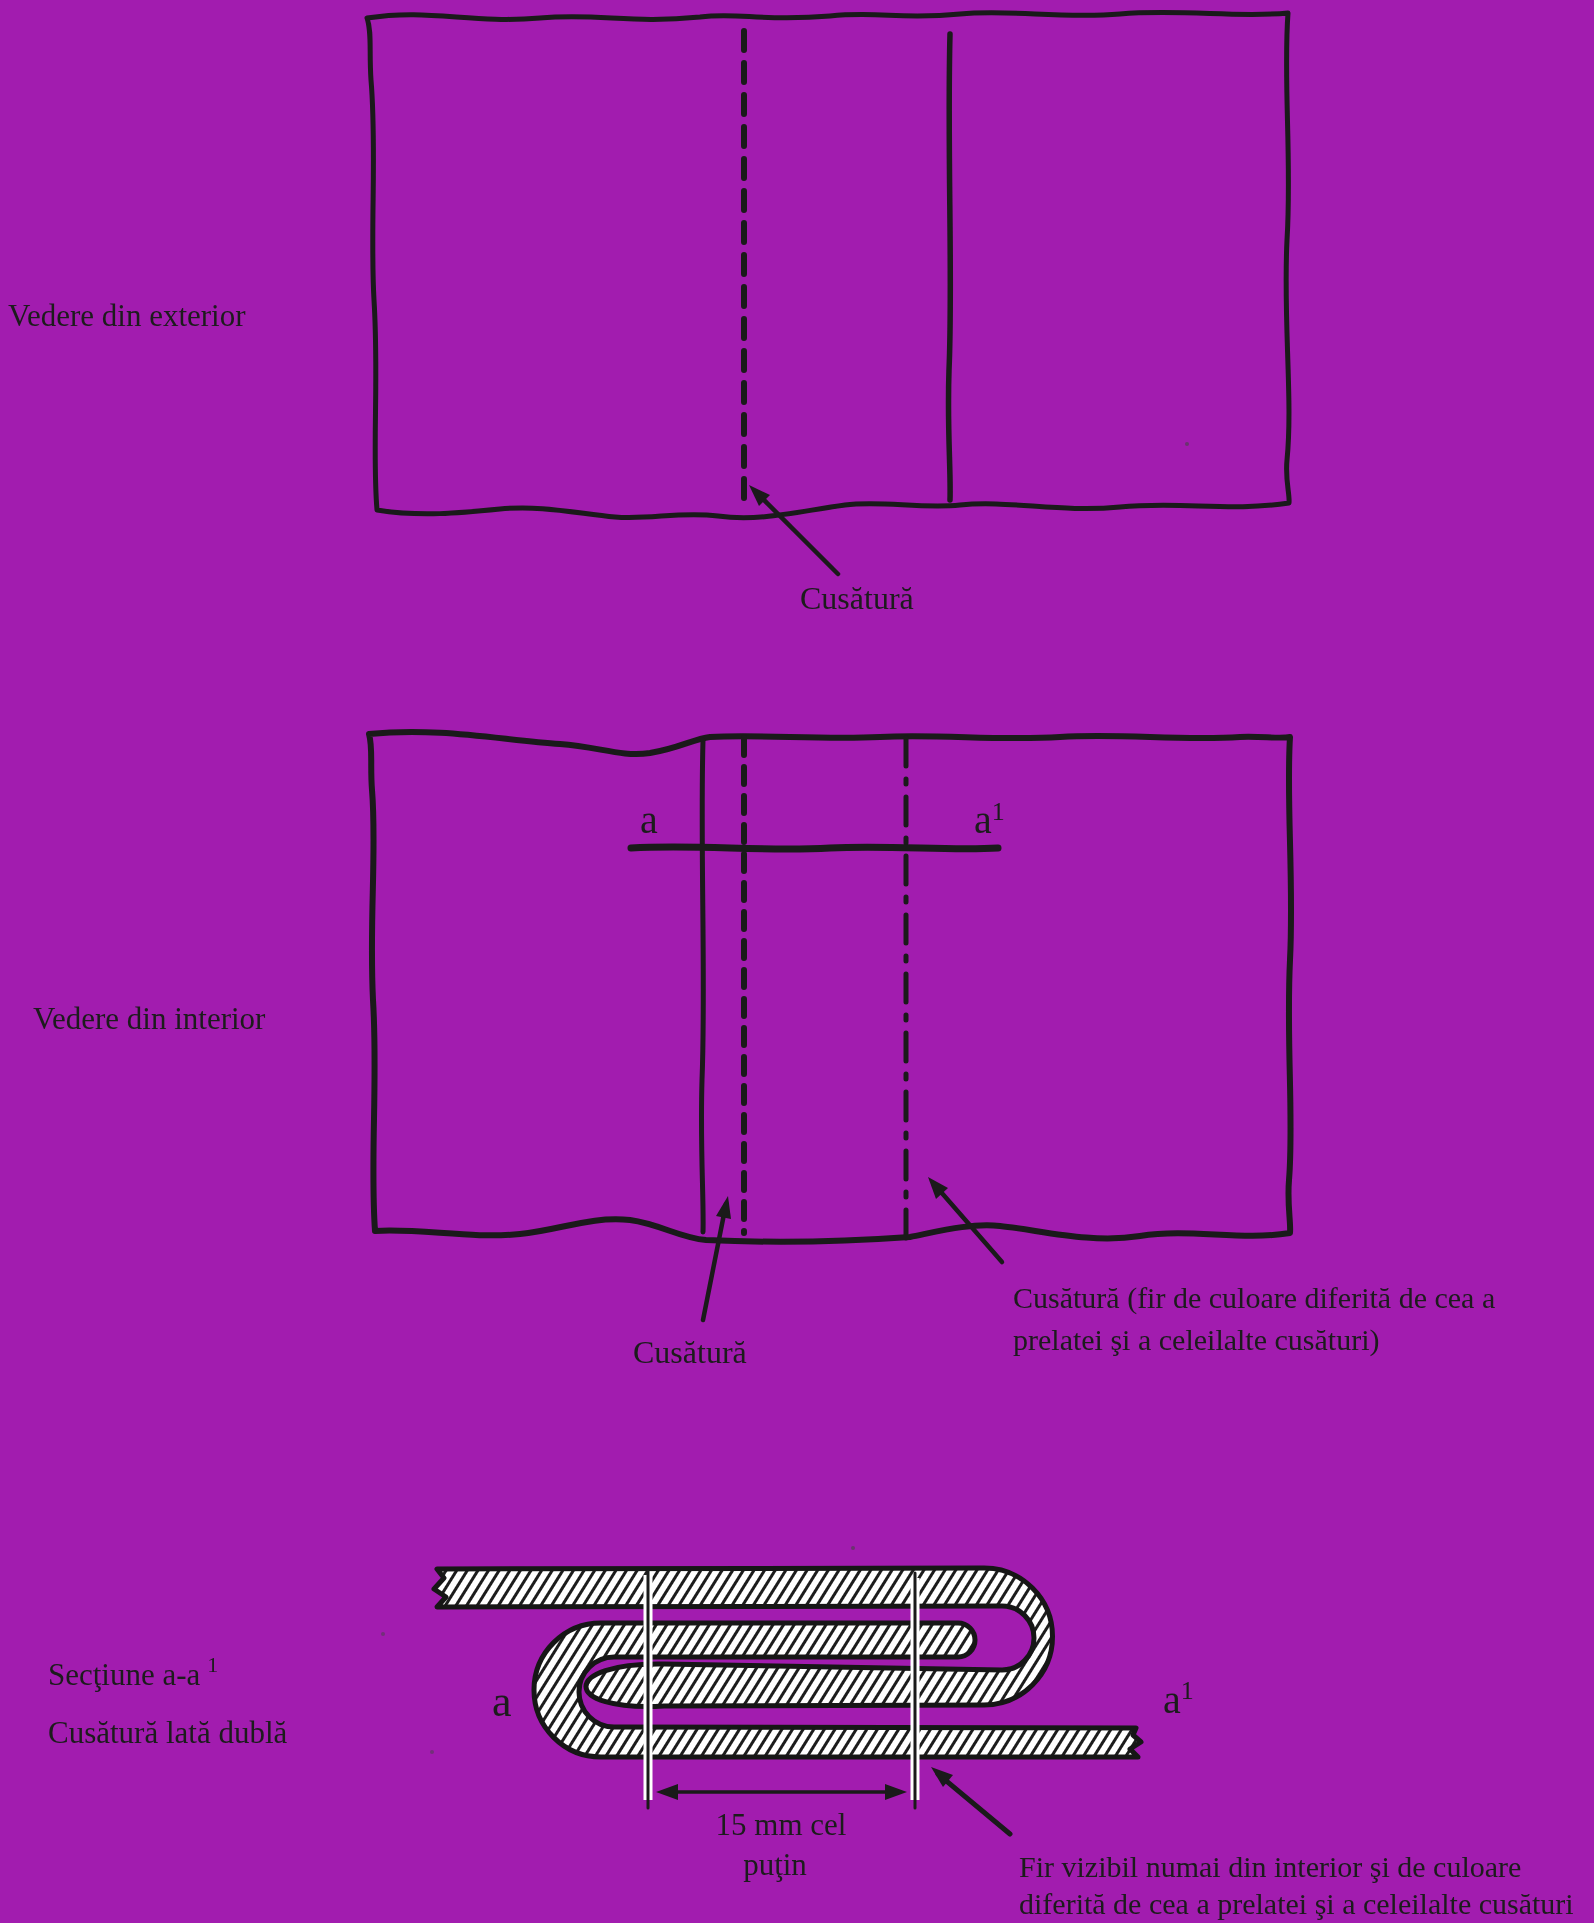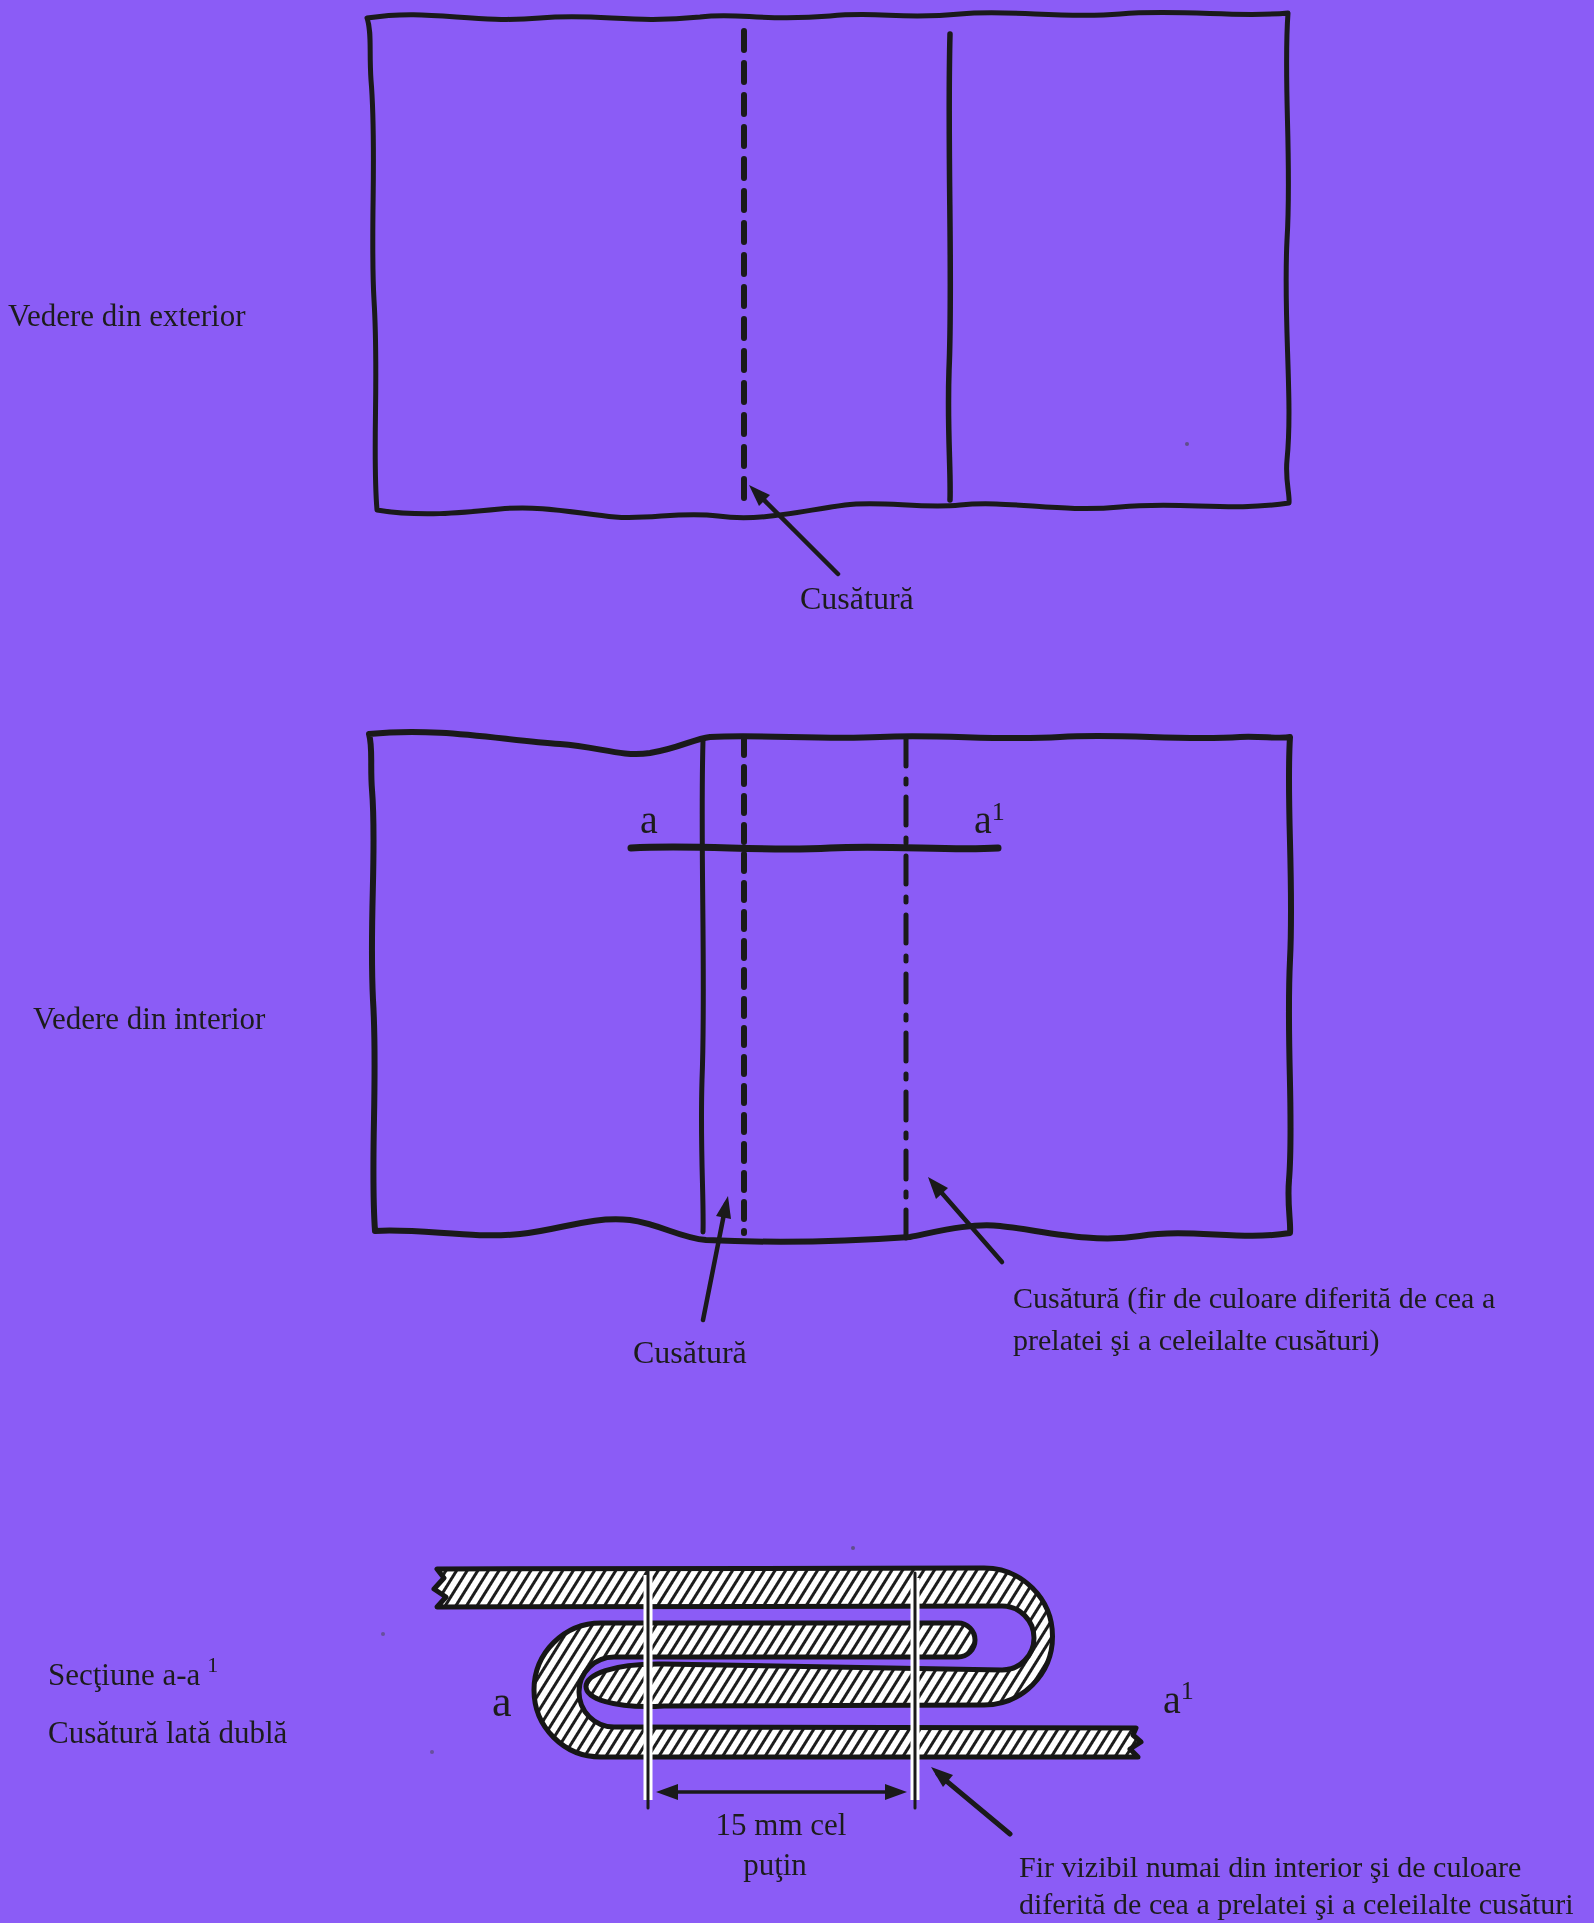--- a/index.html
+++ b/index.html
@@ -1,16 +1,16 @@
 <!DOCTYPE html>
 <html><head>
 <meta charset="utf-8">
 <style>
   html,body{margin:0;padding:0;background:#ffffff;}
-  #canvas{position:relative;width:1594px;height:1923px;background:#8b5cf6;overflow:hidden;}
+  #canvas{position:relative;width:1594px;height:1923px;background:#a21caf;overflow:hidden;}
   svg{position:absolute;left:0;top:0;}
   text{font-family:"Liberation Serif","DejaVu Serif",serif;fill:#1c1c1c;}
   .stroke{stroke:#1a1a1a;fill:none;stroke-linecap:round;stroke-linejoin:round;}
   .fillink{fill:#1a1a1a;stroke:none;}
 </style>
 </head>
 <body>
 
 <div id="canvas">
 <svg width="1594" height="1923" viewBox="0 0 1594 1923">

